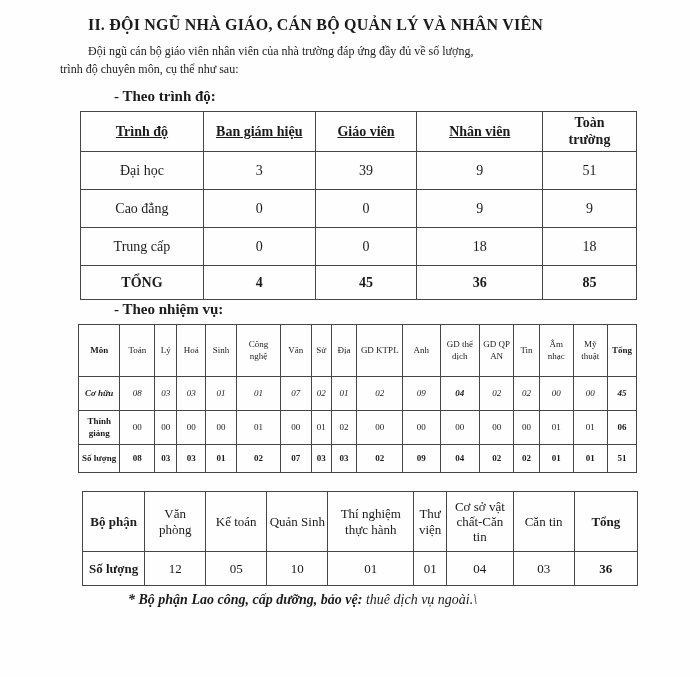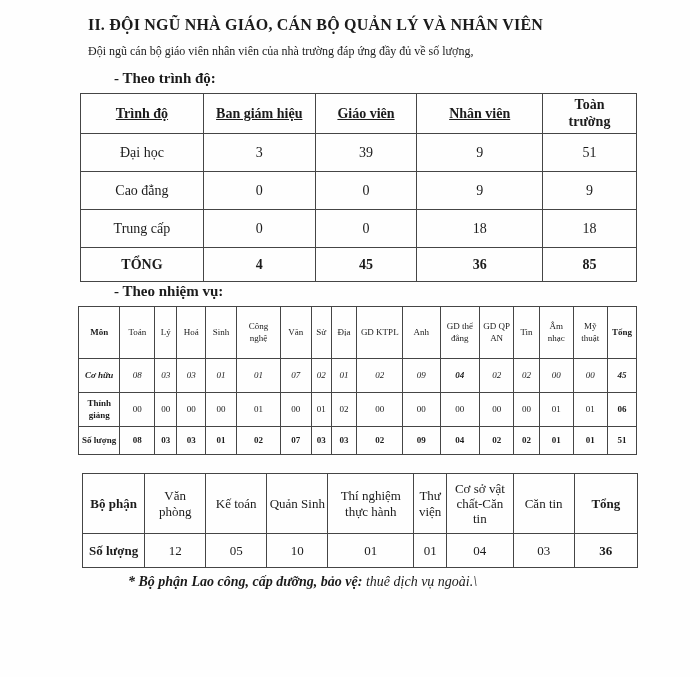--- a/index.html
+++ b/index.html
@@ -44,20 +44,21 @@
 </style>
 </head>
 <body>
 
 <div class="page">
 
   <div class="heading">II. ĐỘI NGŨ NHÀ GIÁO, CÁN BỘ QUẢN LÝ VÀ NHÂN VIÊN</div>
 
   <div class="intro">
     <div class="l1">Đội ngũ cán bộ giáo viên nhân viên của nhà trường đáp ứng đầy đủ về số lượng,</div>
+    <div class="l2">trình độ chuyên môn, cụ thể như sau:</div>
   </div>
 
   <div class="sec-label">- Theo trình độ:</div>
 
   <table class="t t1">
     <colgroup>
       <col style="width:22.1%">
         <col style="width:20.1%">
         <col style="width:18.3%">
         <col style="width:22.6%">
@@ -130,21 +131,21 @@
       <th class="reg">Toán</th>
       <th class="reg">Lý</th>
       <th class="reg">Hoá</th>
       <th class="reg">Sinh</th>
       <th class="reg">Công nghệ</th>
       <th class="reg">Văn</th>
       <th class="reg">Sử</th>
       <th class="reg">Địa</th>
       <th class="reg">GD KTPL</th>
       <th class="reg">Anh</th>
-      <th class="reg">GD thể đẳng</th>
+      <th class="reg">GD thể dịch</th>
       <th class="reg">GD QP AN</th>
       <th class="reg">Tin</th>
       <th class="reg">Âm nhạc</th>
       <th class="reg">Mỹ thuật</th>
       <th>Tổng</th>
     </tr>
     <tr class="r0">
       <td class="rl">Cơ hữu</td>
       <td>08</td>
       <td>03</td>

